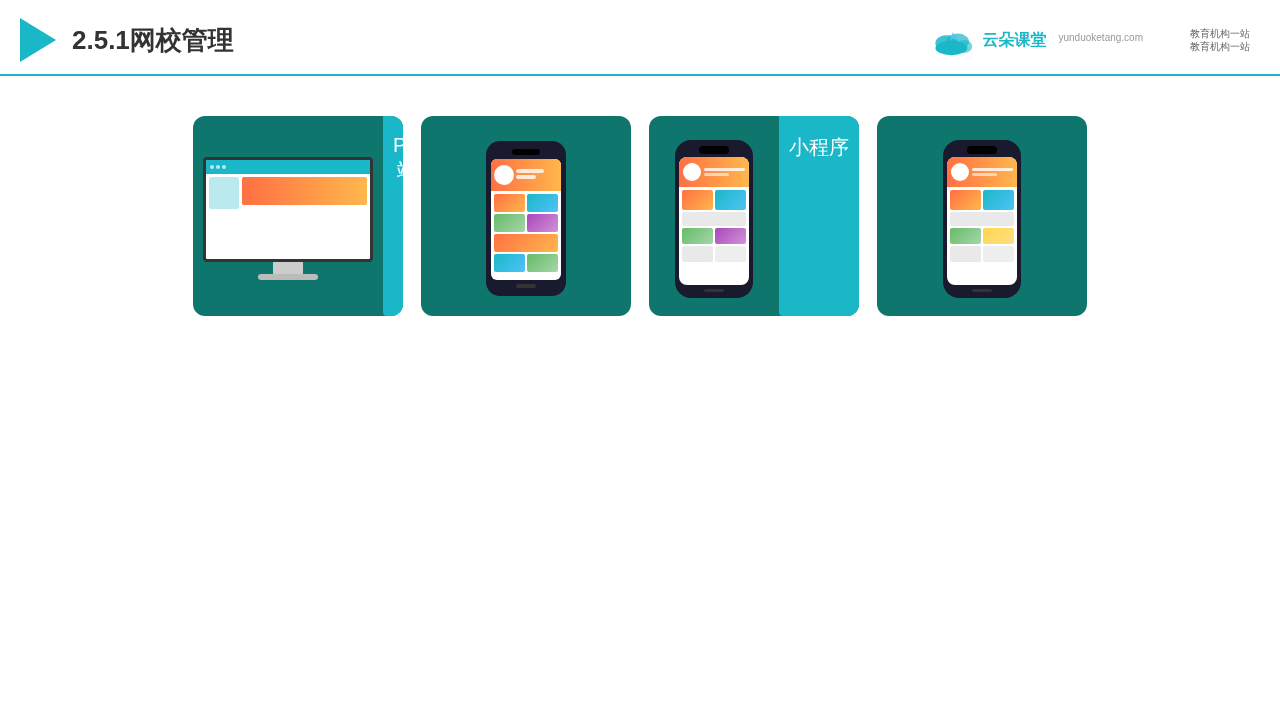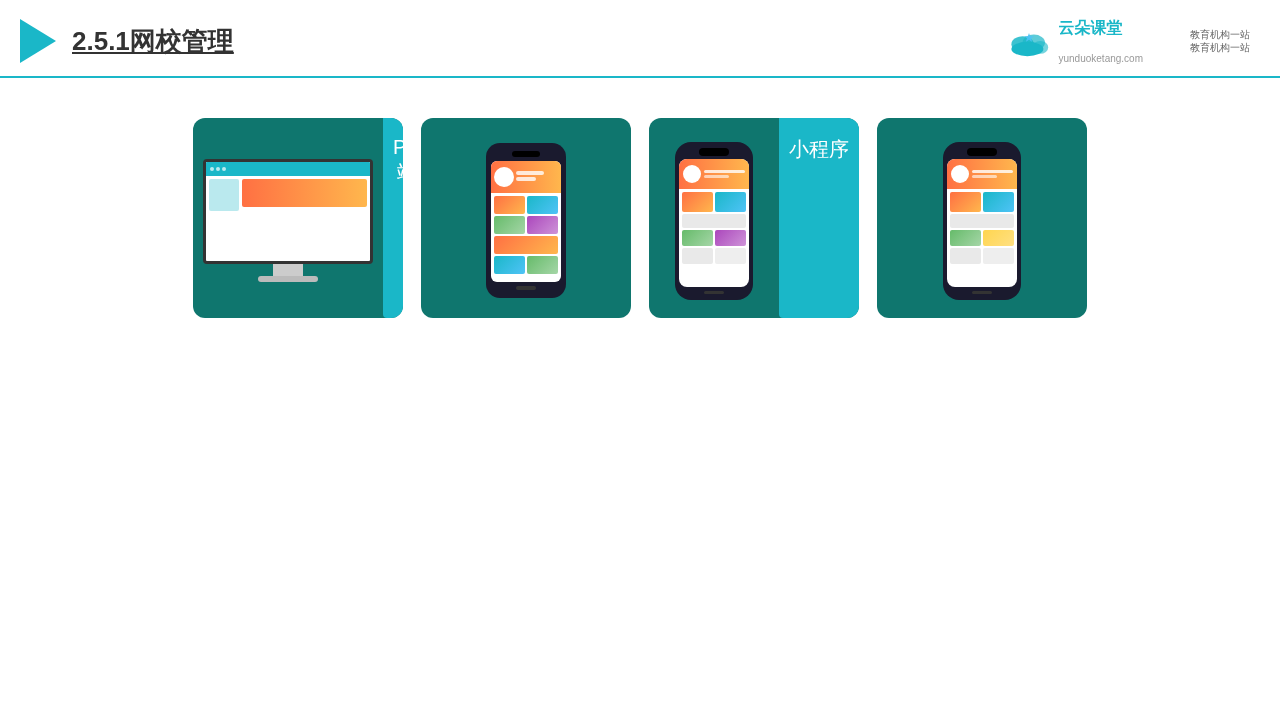--- a/index.html
+++ b/index.html
@@ -29,21 +29,20 @@
       width: 0;
       height: 0;
       border-top: 22px solid transparent;
       border-bottom: 22px solid transparent;
       border-left: 36px solid #1ab7c8;
     }
     .page-title {
       font-size: 26px;
       font-weight: bold;
       color: #333;
-      text-decoration: underline;
     }
     .logo-area {
       display: flex;
       flex-direction: column;
       align-items: center;
     }
     .cloud-icon-svg {
       width: 48px;
       height: 32px;
     }
@@ -328,21 +327,20 @@
       min-height: 128px;
     }
 
     .logo-wrapper {
       display: flex;
       align-items: center;
       gap: 5px;
     }
     .logo-right-text {
       display: flex;
-      flex-direction: column;
       gap: 12px;
     }
   </style>
 </head>
 <body>
 
 <div class="header">
   <div class="header-left">
     <div class="play-icon"></div>
     <span class="page-title">2.5.1网校管理</span>

